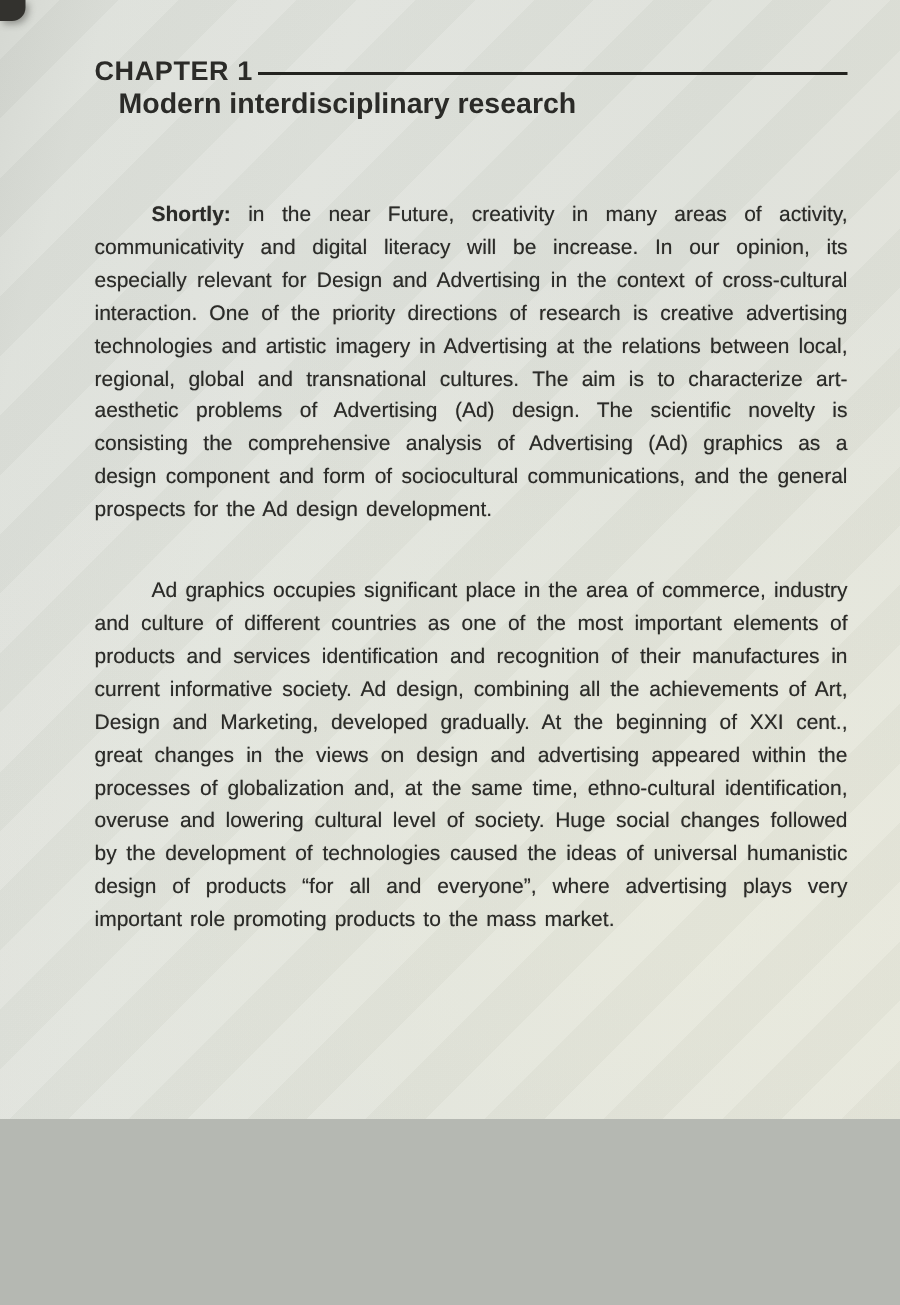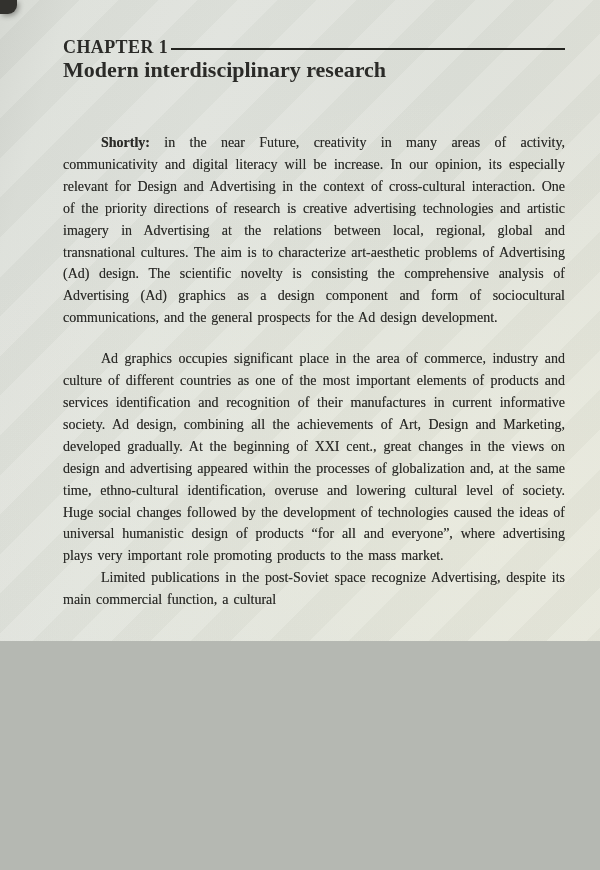--- a/index.html
+++ b/index.html
@@ -3,26 +3,26 @@
 <meta charset="utf-8">
 <style>
   html, body {
     margin: 0;
     padding: 0;
     background: #b5b8b2;
   }
   .page {
     position: relative;
     width: 600px;
-    height: 641px;
+    height: 746px;
     overflow: hidden;
     background:
       radial-gradient(ellipse 900px 700px at 75% 80%, rgba(238,238,222,0.55) 0%, rgba(238,238,222,0) 60%),
       linear-gradient(105deg, #d3d6d0 0%, #dde0da 9%, #e0e3dd 30%, #dee1da 62%, #e3e4da 100%);
-    font-family: Liberation Serif, serif;
+    font-family: Liberation Sans, sans-serif;
     color: #2b2b28;
   }
   
   .scan-texture {
     position: absolute;
     inset: 0;
     background: repeating-linear-gradient(135deg,
       rgba(255,255,255,0.05) 0 28px,
       rgba(90,95,85,0.035) 28px 56px);
     pointer-events: none;
@@ -52,38 +52,39 @@
     line-height: 22px;
   }
   .chapter-rule {
     flex: 1;
     border-bottom: 2px solid #23231f;
     margin-left: 3px;
     transform: translateY(-3px);
   }
   .book-title {
     font-weight: bold;
-    font-size: 22px;
+    font-size: 19px;
     line-height: 22px;
     margin-top: 1px;
+    margin-left: 16px;
   }
   .body-text {
     margin-top: 51px;
   }
   .body-text p {
     margin: 0;
     font-size: 14px;
     line-height: 21.9px;
     text-align: justify;
     text-indent: 38px;
     word-spacing: 1.5px;
     text-shadow: 0 0 0.5px rgba(43,43,40,0.55);
   }
   .body-text p.para-gap {
-    margin-top: 19px;
+    margin-top: 32px;
   }
   .para-lead {
     font-weight: bold;
   }
   .spine-line {
     position: absolute;
     left: 469px;
     top: 816px;
     width: 4px;
     height: 54px;
@@ -116,21 +117,18 @@
       <div>Modern interdisciplinary research</div>
     </div>
 
     <div class="body-text">
       <p>
         <span class="para-lead">Shortly:</span><span> in the near Future, creativity in many areas of activity, communicativity and digital literacy will be increase. In our opinion, its especially relevant for Design and Advertising in the context of cross-cultural interaction. One of the priority directions of research is creative advertising technologies and artistic imagery in Advertising at the relations between local, regional, global and transnational cultures. The aim is to characterize art-aesthetic problems of Advertising (Ad) design. The scientific novelty is consisting the comprehensive analysis of Advertising (Ad) graphics as a design component and form of sociocultural communications, and the general prospects for the Ad design development.</span>
       </p>
       <p class="para-gap">
         <span>Ad graphics occupies significant place in the area of commerce, industry and culture of different countries as one of the most important elements of products and services identification and recognition of their manufactures in current informative society. Ad design, combining all the achievements of Art, Design and Marketing, developed gradually. At the beginning of XXI cent., great changes in the views on design and advertising appeared within the processes of globalization and, at the same time, ethno-cultural identification, overuse and lowering cultural level of society. Huge social changes followed by the development of technologies caused the ideas of universal humanistic design of products “for all and everyone”, where advertising plays very important role promoting products to the mass market.</span>
       </p>
-      <p>
-        <span>Limited publications in the post-Soviet space recognize Advertising, despite its main commercial function, a cultural</span>
-      </p>
     </div>
   </div>
 
   <div class="spine-line"></div>
   <div class="page-number">8</div>
 </div>
 
 </body></html>

